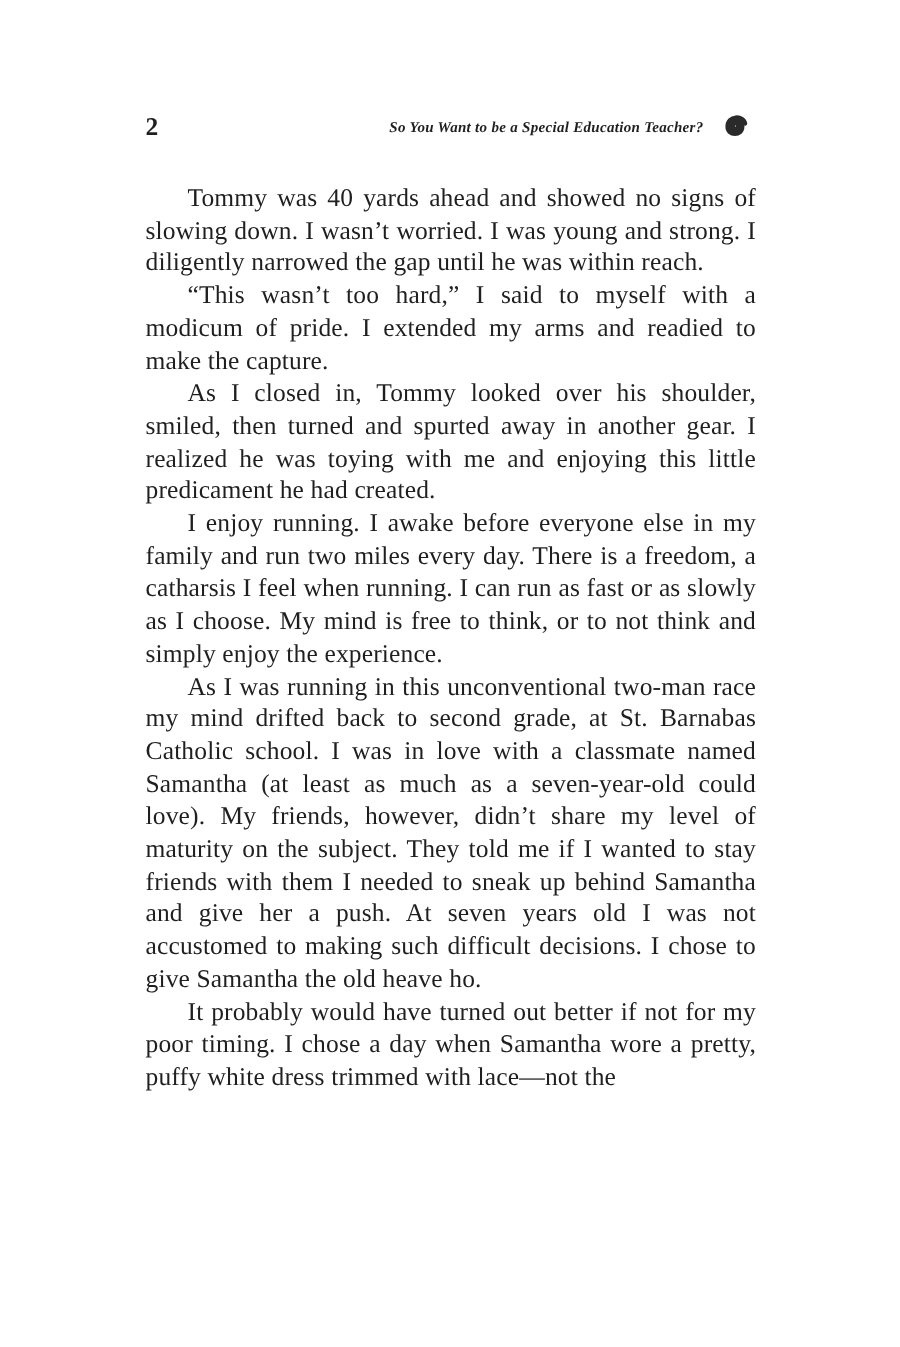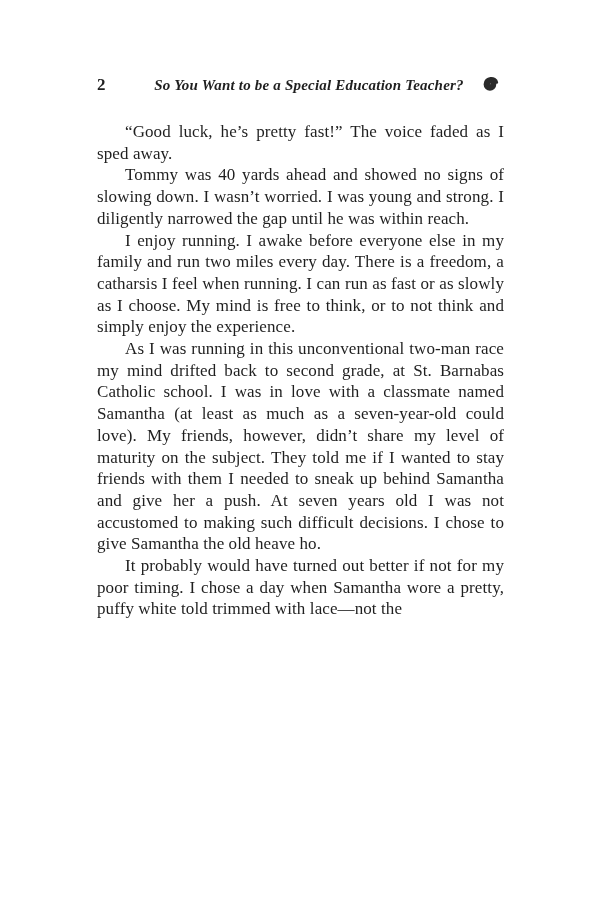--- a/index.html
+++ b/index.html
@@ -25,22 +25,22 @@
     align-items: center;
   }
   .page-number {
     font-size: 17px;
     font-weight: bold;
     width: 52px;
     flex: 0 0 auto;
   }
   .running-header {
     flex: 1 1 auto;
-    text-align: center;
-    font-size: 15px;
+    text-align: right;
+    font-size: 10px;
     font-style: italic;
     font-weight: bold;
     letter-spacing: 0.2px;
     white-space: nowrap;
   }
   .header-ornament {
     flex: 0 0 auto;
     width: 30px;
     height: 30px;
     margin-left: 6px;
@@ -82,20 +82,21 @@
                  c0 -2.7 4.1 -2.7 4.1 0
                  c0 3.6 -5.4 3.6 -5.4 0
                  c0 -4.7 6.8 -4.7 6.8 0
                  c0 5.8 -8.6 5.8 -8.6 0
                  c0 -6.3 9.4 -6.9 10.2 -1.6"></path>
       </svg>
     </span>
   </div>
 
   <div class="body-text">
-    <p>“Good luck, he’s pretty fast!”  The voice faded as I sped away.</p>
     <p>Tommy was 40 yards ahead and showed no signs of slowing down.  I wasn’t worried.  I was young and strong.  I diligently narrowed the gap until he was within reach.</p>
+    <p>“This wasn’t too hard,” I said to myself with a modicum of pride.  I extended my arms and readied to make the capture.</p>
+    <p>As I closed in, Tommy looked over his shoulder, smiled, then turned and spurted away in another gear.  I realized he was toying with me and enjoying this little predicament he had created.</p>
     <p>I enjoy running.  I awake before everyone else in my family and run two miles every day.  There is a freedom, a catharsis I feel when running.  I can run as fast or as slowly as I choose.  My mind is free to think, or to not think and simply enjoy the experience.</p>
     <p>As I was running in this unconventional two-man race my mind drifted back to second grade, at St. Barnabas Catholic school.  I was in love with a classmate named Samantha (at least as much as a seven-year-old could love).  My friends, however, didn’t share my level of maturity on the subject.  They told me if I wanted to stay friends with them I needed to sneak up behind Samantha and give her a push.  At seven years old I was not accustomed to making such difficult decisions.  I chose to give Samantha the old heave ho.</p>
-    <p>It probably would have turned out better if not for my poor timing.  I chose a day when Samantha wore a pretty, puffy white told trimmed with lace—not the</p>
+    <p>It probably would have turned out better if not for my poor timing.  I chose a day when Samantha wore a pretty, puffy white dress trimmed with lace—not the</p>
   </div>
 
 </div>
 
 </body></html>

